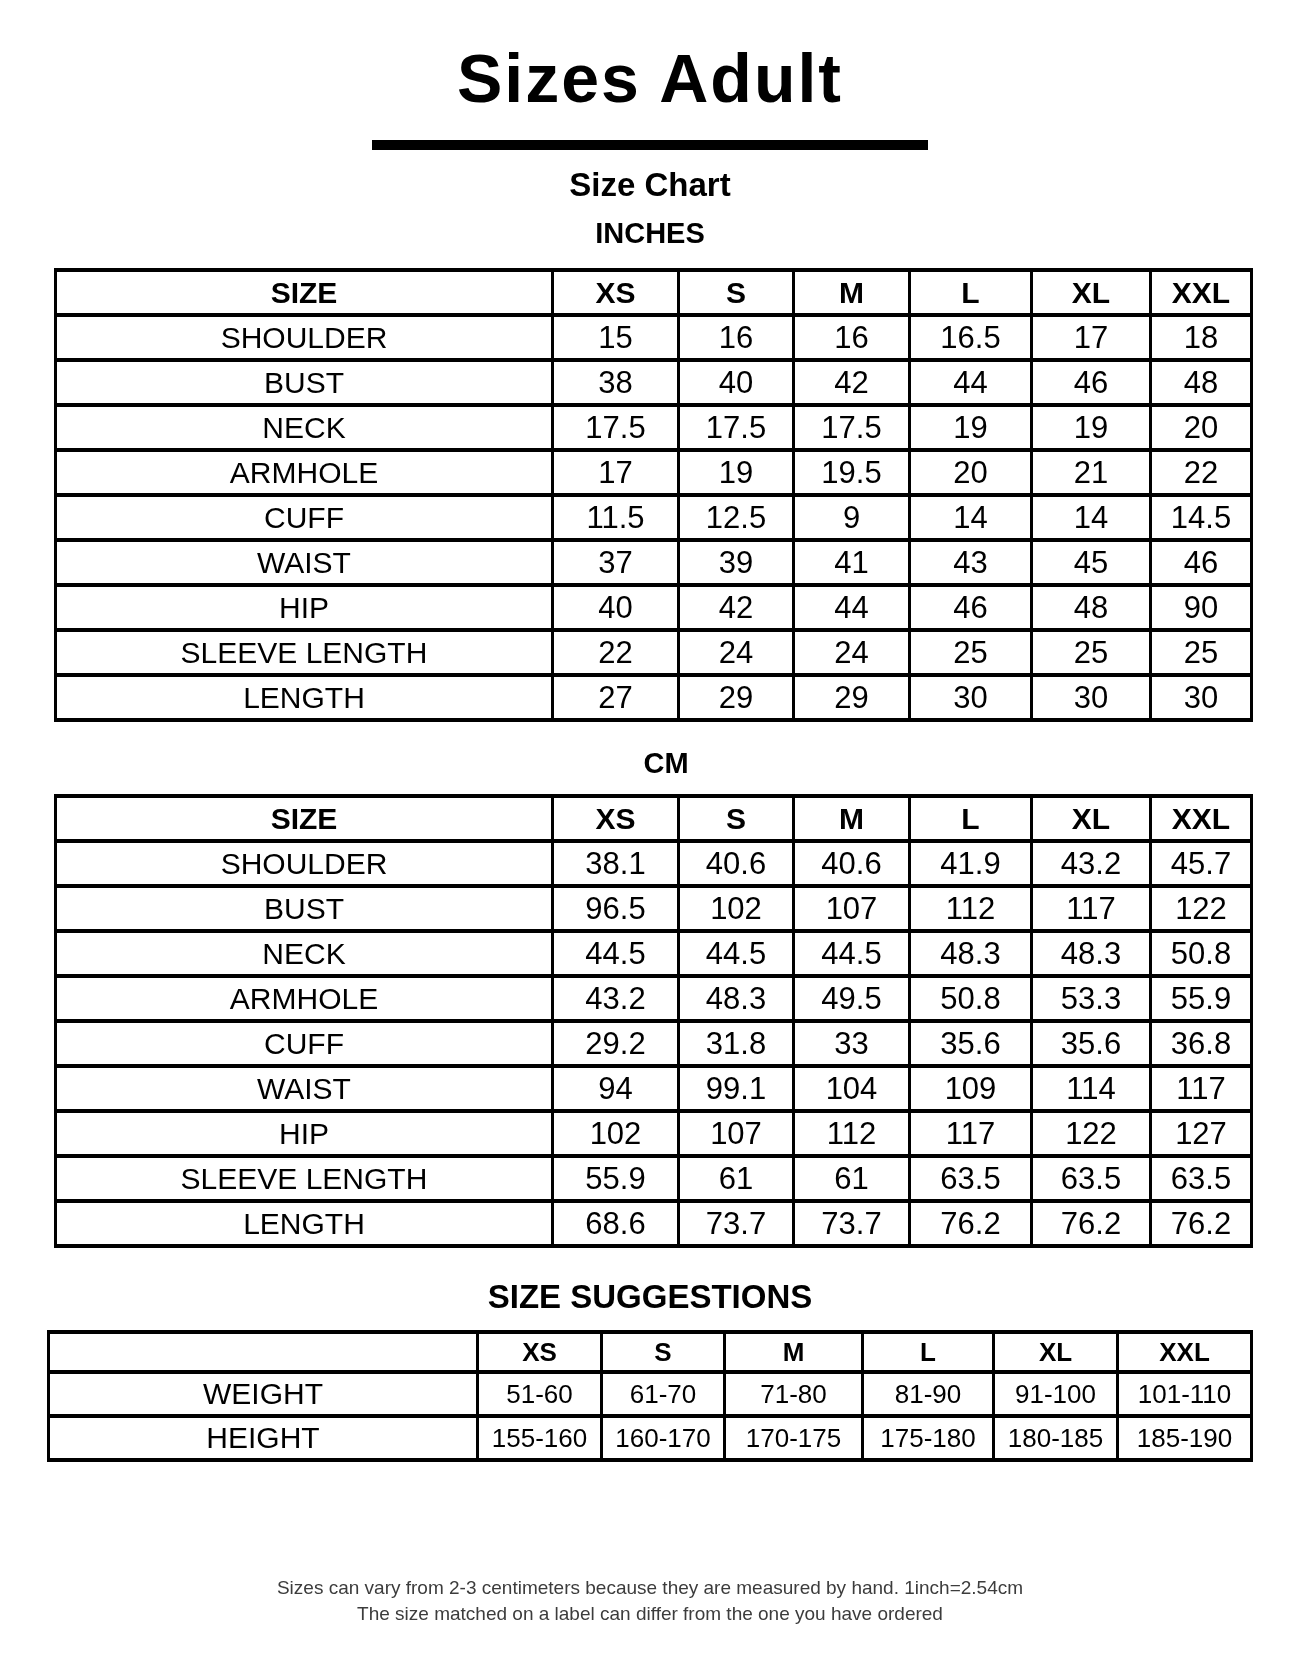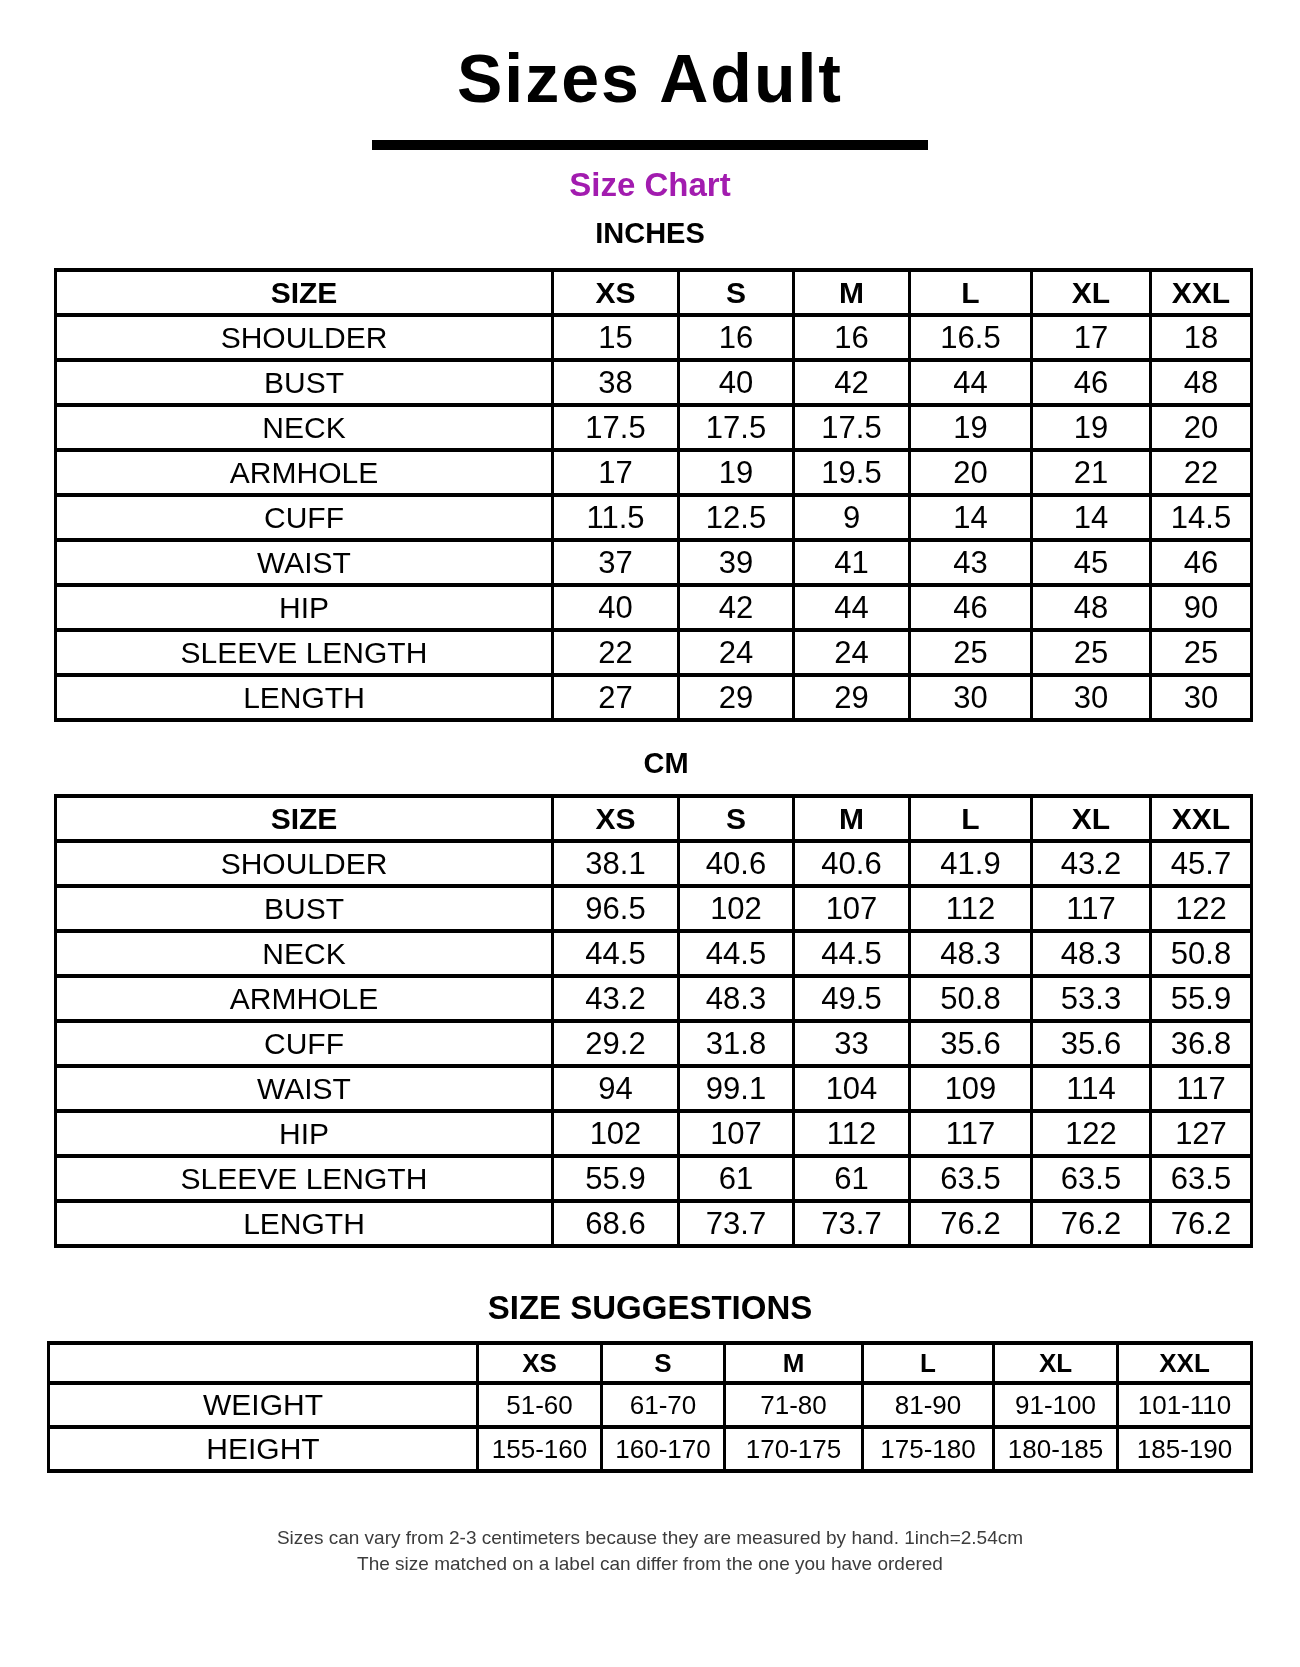--- a/index.html
+++ b/index.html
@@ -34,21 +34,21 @@
     font-weight: 700;
   }
   .units-label {
     margin-top: 12px;
     text-align: center;
     font-size: 29px;
     line-height: 34px;
     font-weight: 700;
   }
   .suggestions-heading {
-    margin-top: 41px;
+    margin-top: 30px;
     text-align: center;
     font-size: 33px;
     line-height: 38px;
     font-weight: 700;
   }
   table.size {
     border-collapse: collapse;
     table-layout: fixed;
     width: 1196px;
     margin: 18px 4px 0 54px;
@@ -76,34 +76,34 @@
     border-collapse: collapse;
     table-layout: fixed;
     width: 1203px;
     margin: 14px 0 0 47px;
   }
   table.sugg thead th { height: 36px; font-size: 26px; font-weight: 700; }
   table.sugg tbody th { height: 40px; font-size: 30px; font-weight: 400; }
   table.sugg tbody td { height: 40px; font-size: 26px; font-weight: 400; }
 
   .footer {
-    margin-top: 52px;
+    margin-top: 113px;
     text-align: center;
     font-size: 19px;
     line-height: 26px;
     color: #3c3c3c;
     font-weight: 400;
   }
 </style>
 </head>
 <body>
 
 <div class="title">Sizes Adult</div>
 <div class="rule"></div>
-<div class="subtitle" style="color: #a21caf;">Size Chart</div>
+<div class="subtitle" style="color: #000000;">Size Chart</div>
 
 <div class="units-label">INCHES</div>
 <table class="size">
   <colgroup>
     <col style="width:497px">
       <col style="width:126px">
       <col style="width:115px">
     <col style="width:116px">
       <col style="width:122px">
       <col style="width:119px">

